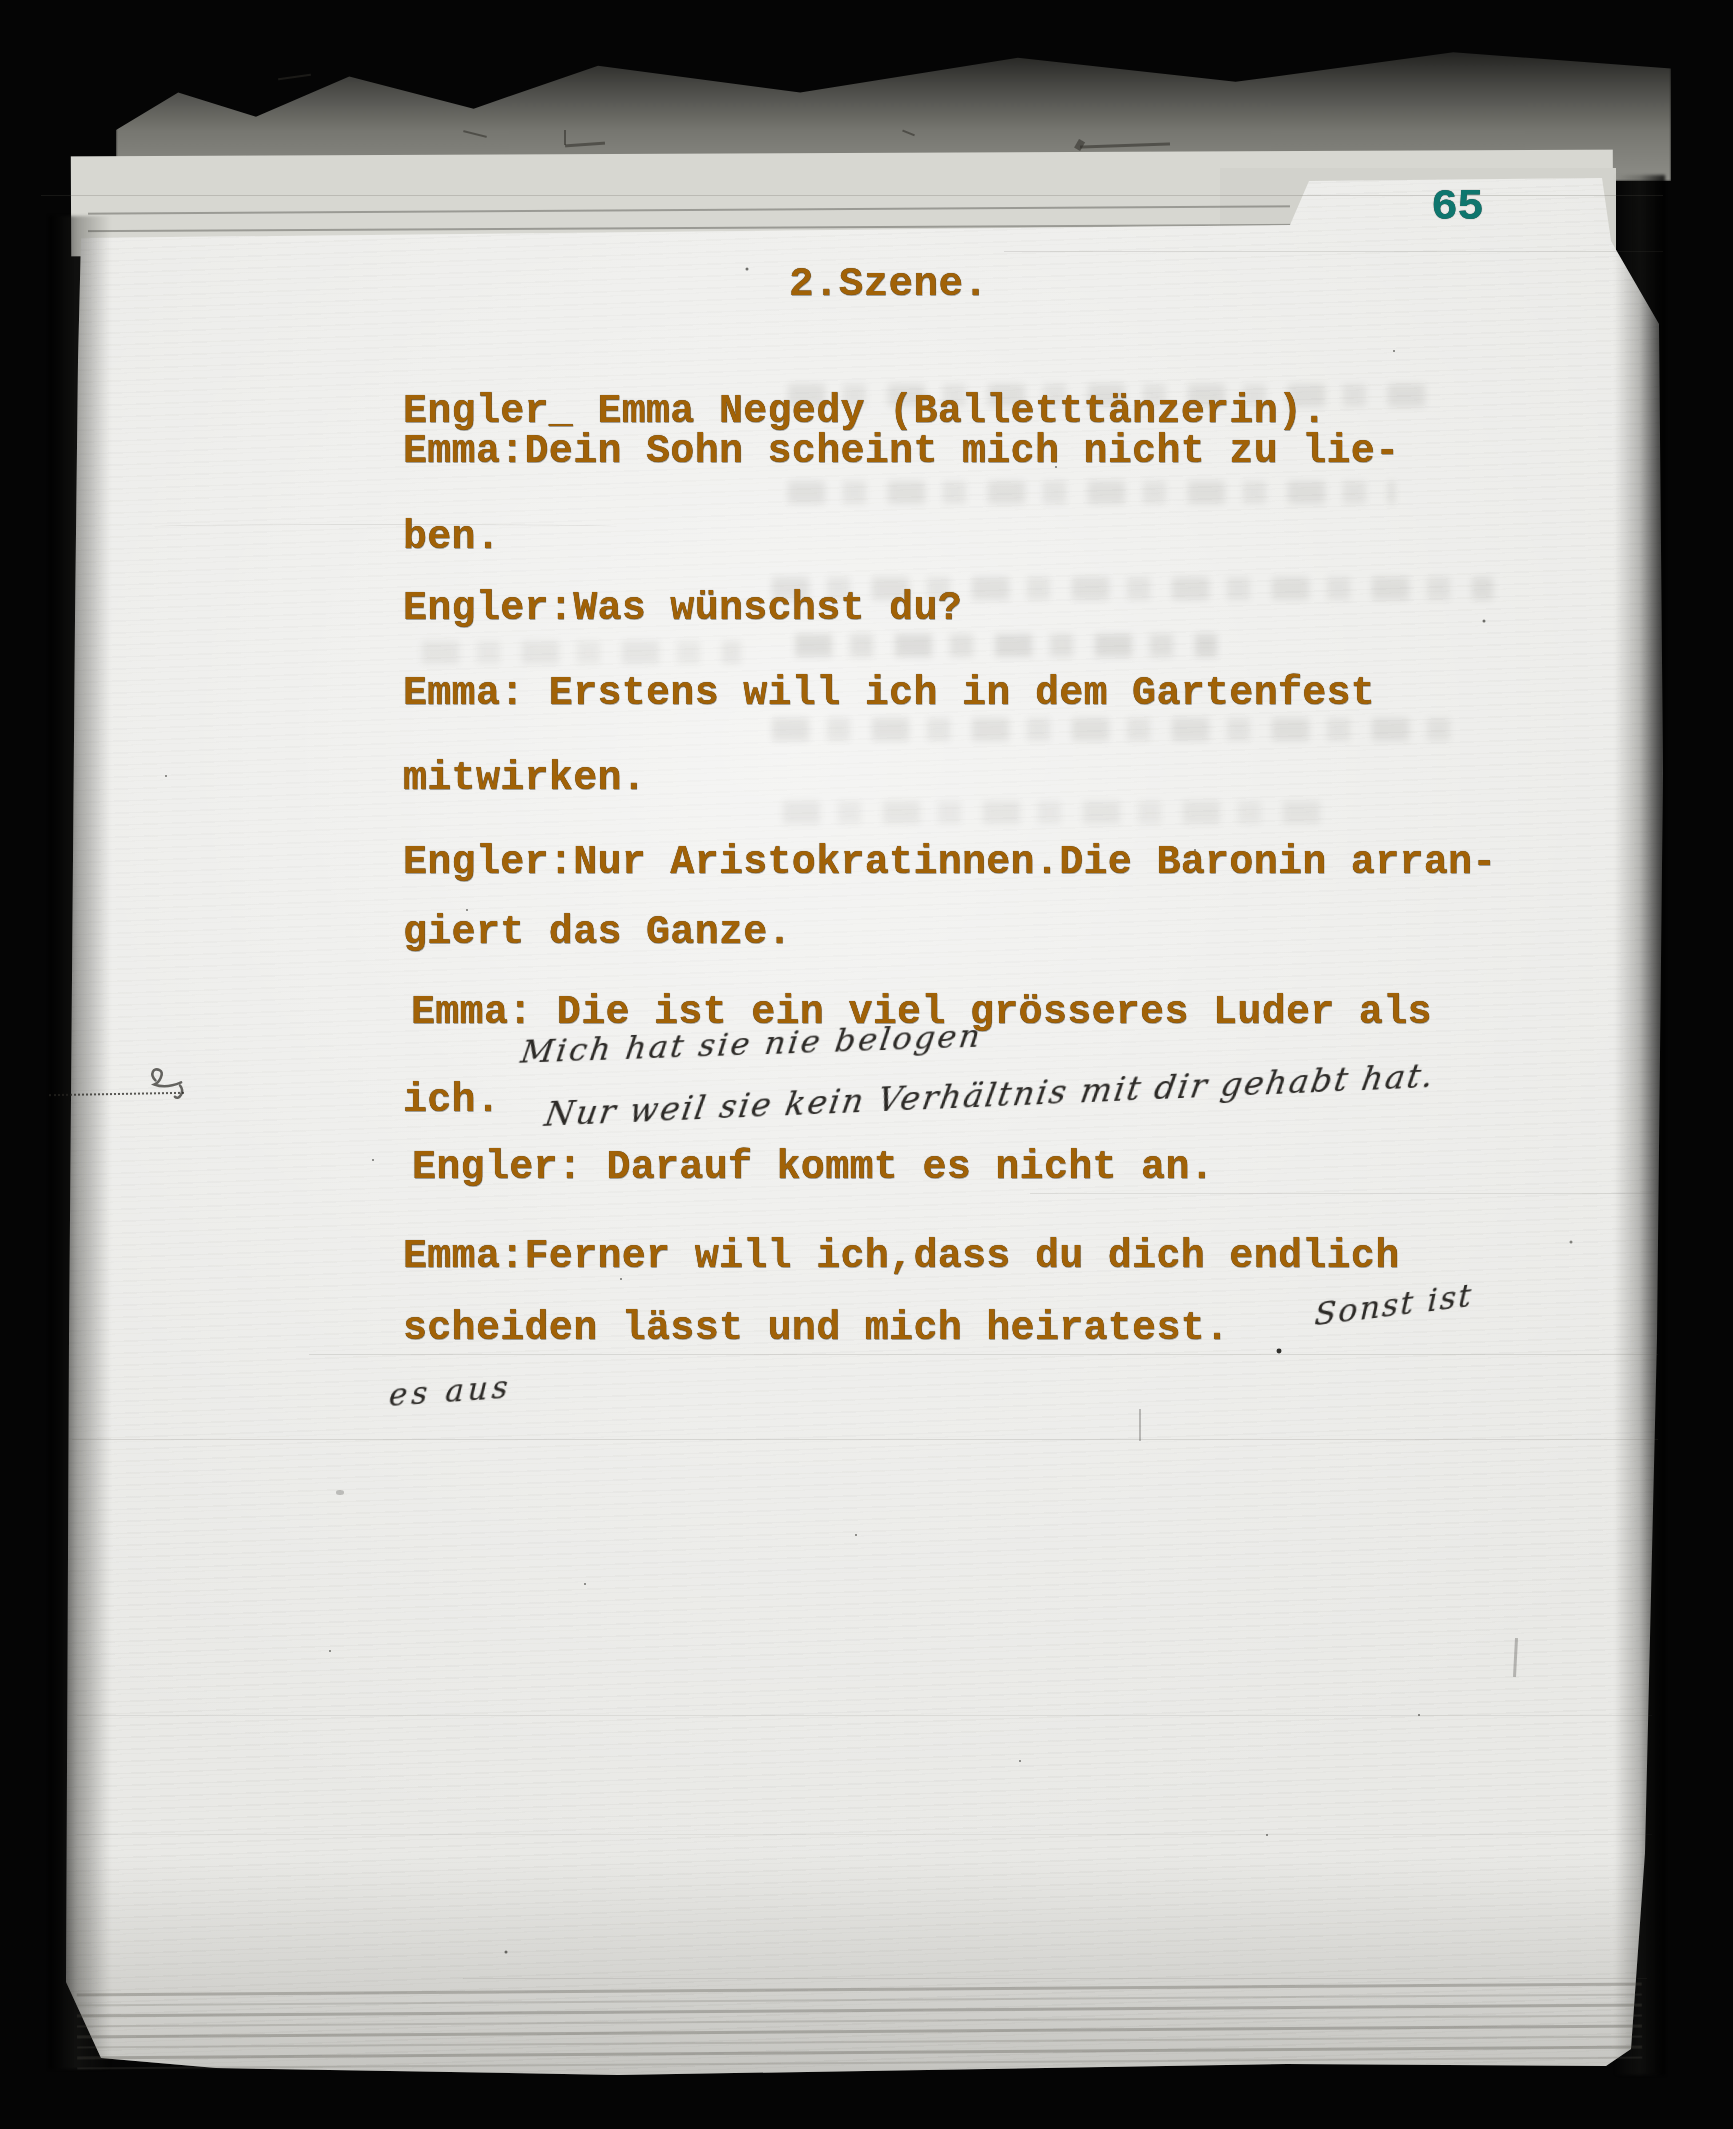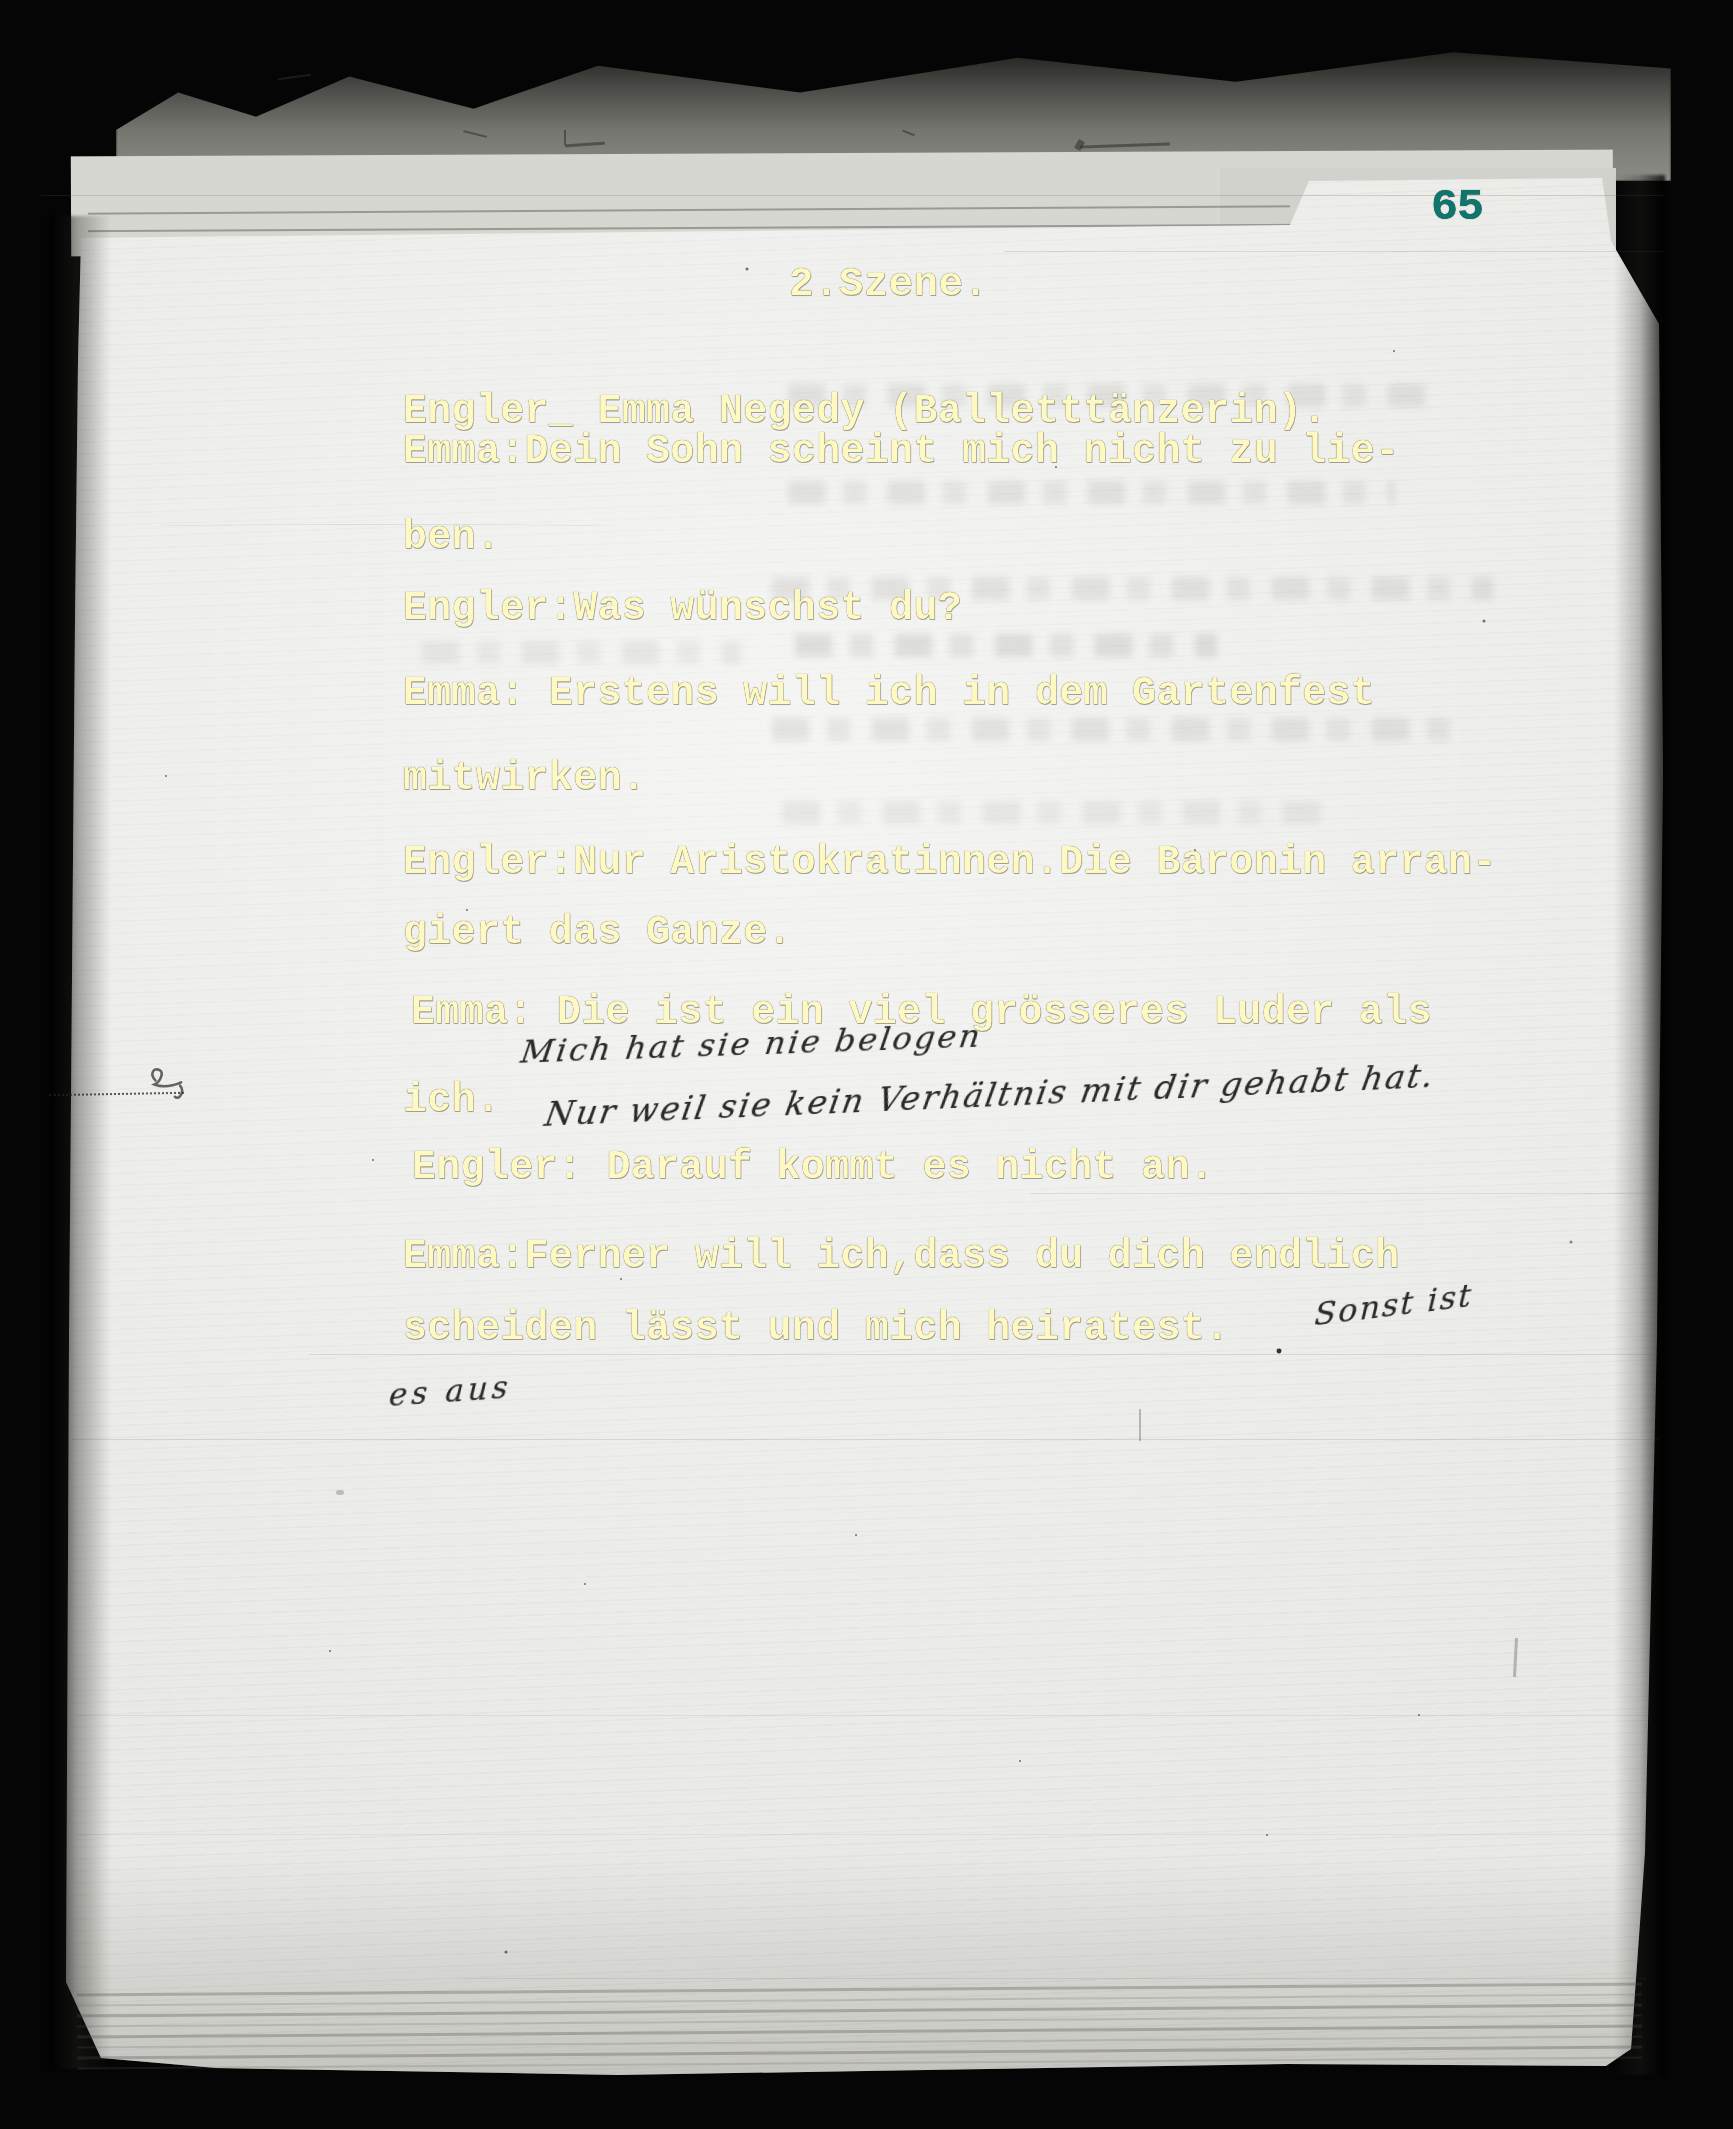--- a/index.html
+++ b/index.html
@@ -36,21 +36,21 @@
     background:linear-gradient(270deg,rgba(0,0,0,.8),rgba(40,40,36,.28) 50%,rgba(0,0,0,0));filter:blur(1.5px);}
   .bottom-stack{position:absolute;left:77px;top:1988px;width:1565px;height:81px;
     background:repeating-linear-gradient(180deg, rgba(75,73,65,.30) 0 2.6px, rgba(0,0,0,0) 2.6px 10.8px,
       rgba(95,93,85,.20) 10.8px 13.4px, rgba(0,0,0,0) 13.4px 21px);
     transform:rotate(-.4deg);filter:blur(0.7px);}
 
   
   .rule{position:absolute;height:1px;background:rgba(90,88,80,1);filter:blur(0.2px);}
 
   
-  .typed{position:absolute;font:700 40px/1 "Liberation Mono",monospace;color:#fef9c3;
+  .typed{position:absolute;font:700 40px/1 "Liberation Mono",monospace;color:#a16207;
     letter-spacing:0.3px;white-space:pre;text-shadow:0 0 0.7px rgba(12,12,8,.9),0.5px 0.5px 0 rgba(30,28,24,.35);
     filter:blur(0.2px);}
   .title{font-size:41px;}
   .pagenum{position:absolute;font:700 45px/1 "Liberation Mono",monospace;color:#0f766e;
     letter-spacing:-1px;text-shadow:0 0 0.8px rgba(10,10,8,.85);filter:blur(0.3px);}
   .hw{position:absolute;font-family:"DejaVu Serif",serif;font-style:italic;color:rgba(28,26,23,.88);
     white-space:pre;filter:blur(0.4px);text-shadow:0 0 1px rgba(40,38,34,.4);}
 
   
   .ghost{position:absolute;height:22.7px;filter:blur(3.6px);opacity:.16;

